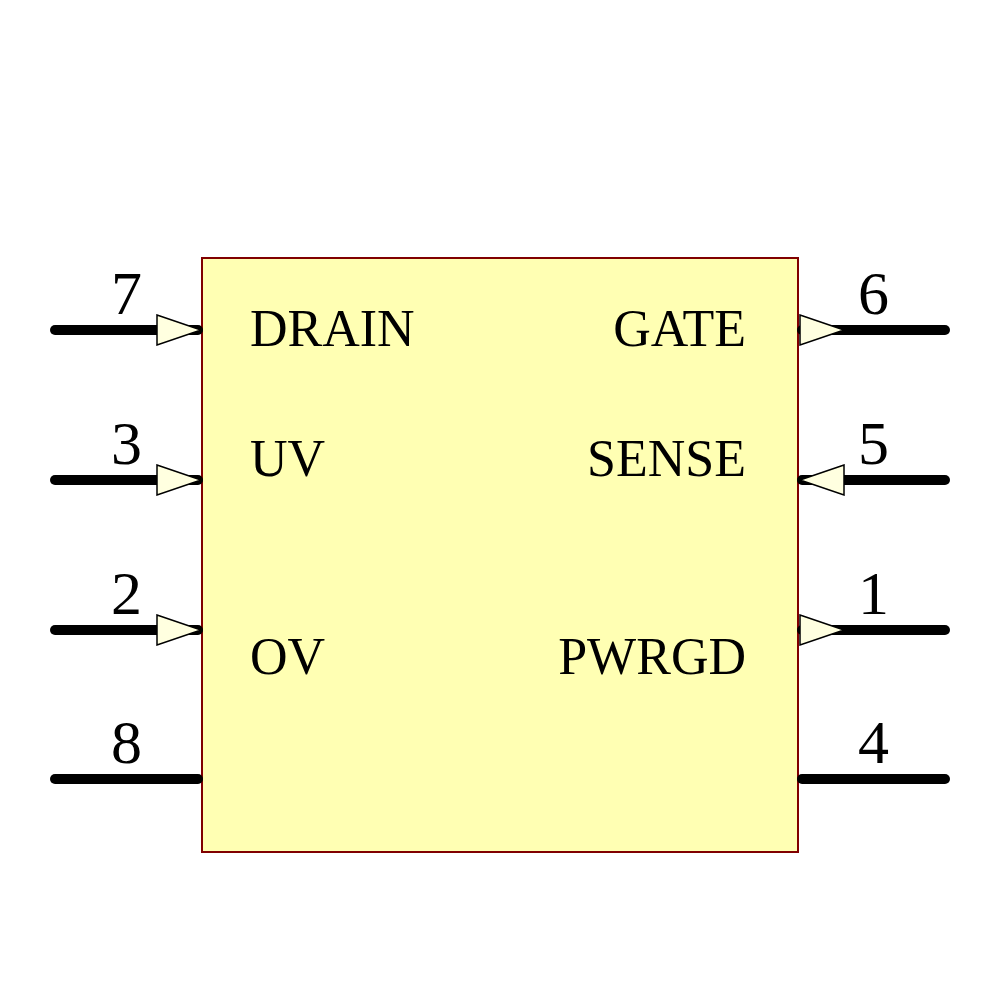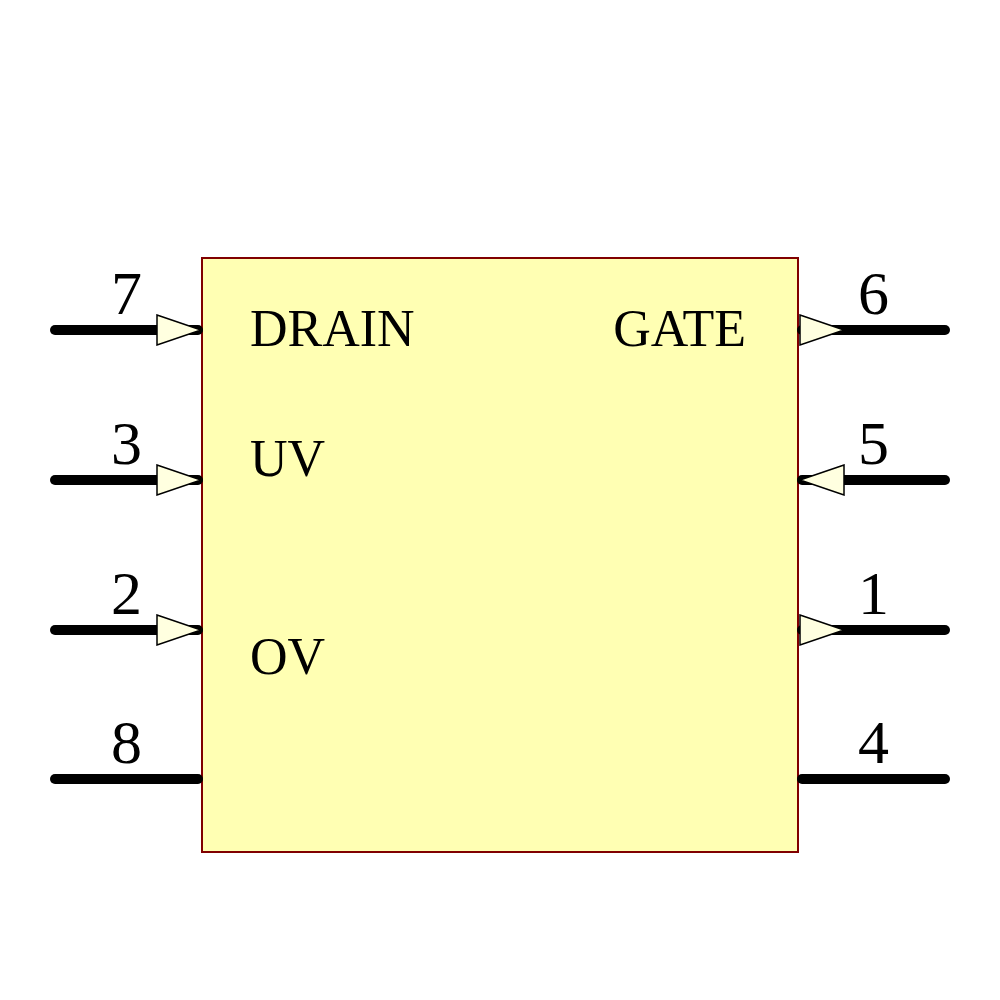--- a/index.html
+++ b/index.html
@@ -74,23 +74,25 @@
   <svg class="arr rt a1" viewBox="0 0 46 32">
     <polygon points="1,1 45,16 1,31"></polygon>
   </svg>
   <span class="lbl r t1">GATE</span>
 
   <div class="wire r w2"></div>
   <span class="num r n2">5</span>
   <svg class="arr rt a2" viewBox="0 0 46 32">
     <polygon points="45,1 1,16 45,31"></polygon>
   </svg>
+  <span class="lbl r t2">SENSE</span>
 
   <div class="wire r w3"></div>
   <span class="num r n3">1</span>
   <svg class="arr rt a3" viewBox="0 0 46 32">
     <polygon points="1,1 45,16 1,31"></polygon>
   </svg>
+  <span class="lbl r t3">PWRGD</span>
 
   <div class="wire r w4"></div>
   <span class="num r n4">4</span>
 
 </div>
 
 </body></html>

